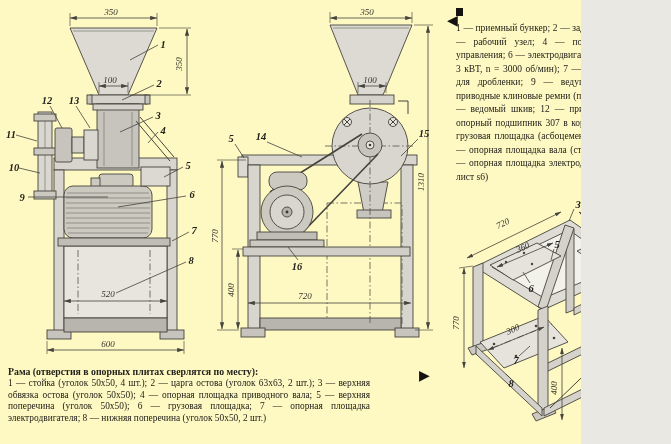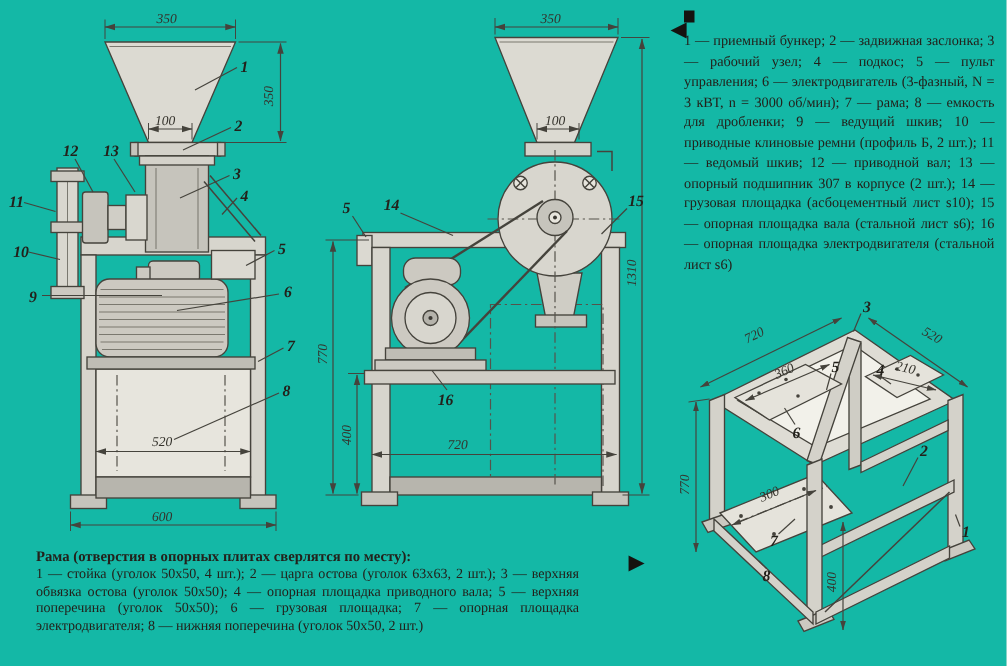--- a/index.html
+++ b/index.html
@@ -1,31 +1,31 @@
 <!DOCTYPE html>
 <html><head>
 <meta charset="utf-8">
 <style>
   html,body{margin:0;padding:0;background:#e9e8e2;}
-  .page{position:relative;width:671px;height:444px;background:#14b8a6;overflow:hidden;
+  .page{position:relative;width:581px;height:444px;background:#fef9c3;overflow:hidden;
         font-family:"Liberation Serif",serif;color:#23211b;}
   svg.draw{position:absolute;}
   .sh{stroke:#45433c;stroke-width:.9;}
   .ln{stroke:#45433c;stroke-width:1;fill:none;}
   .thin{stroke:#7a786f;stroke-width:.7;fill:none;}
   .dimln{stroke:#45433c;stroke-width:.8;fill:none;}
   .ext{stroke:#45433c;stroke-width:.65;fill:none;}
   .leader{stroke:#45433c;stroke-width:.8;fill:none;}
   .dashdot{stroke:#55534b;stroke-width:.8;stroke-dasharray:7 2.5 1.5 2.5;fill:none;}
   text.dim{font:italic 9px "Liberation Serif",serif;fill:#35332c;text-anchor:middle;}
   text.co{font:italic 700 10.5px "Liberation Serif",serif;fill:#23211b;text-anchor:middle;}
   .legend{position:absolute;text-align:justify;}
   .legend-main{left:456px;top:6px;width:207px;font-size:9.5px;line-height:1.42;}
   .legend-main .t{font-weight:bold;font-size:10px;margin-bottom:2px;text-align:left;}
-  .legend-frame{left:8px;top:366px;width:362px;font-size:9.4px;line-height:1.23;margin-left:16px;}
+  .legend-frame{left:8px;top:366px;width:362px;font-size:9.4px;line-height:1.23;}
   .legend-frame .t{font-weight:bold;font-size:9.8px;text-align:left;}
   .sq{display:inline-block;width:7px;height:8px;background:#15130f;margin-right:4px;}
   .tri{position:absolute;font-size:14px;color:#15130f;line-height:1;
        font-family:"DejaVu Sans",sans-serif;}
 </style>
 </head>
 <body>
 
 <div class="page">
 

